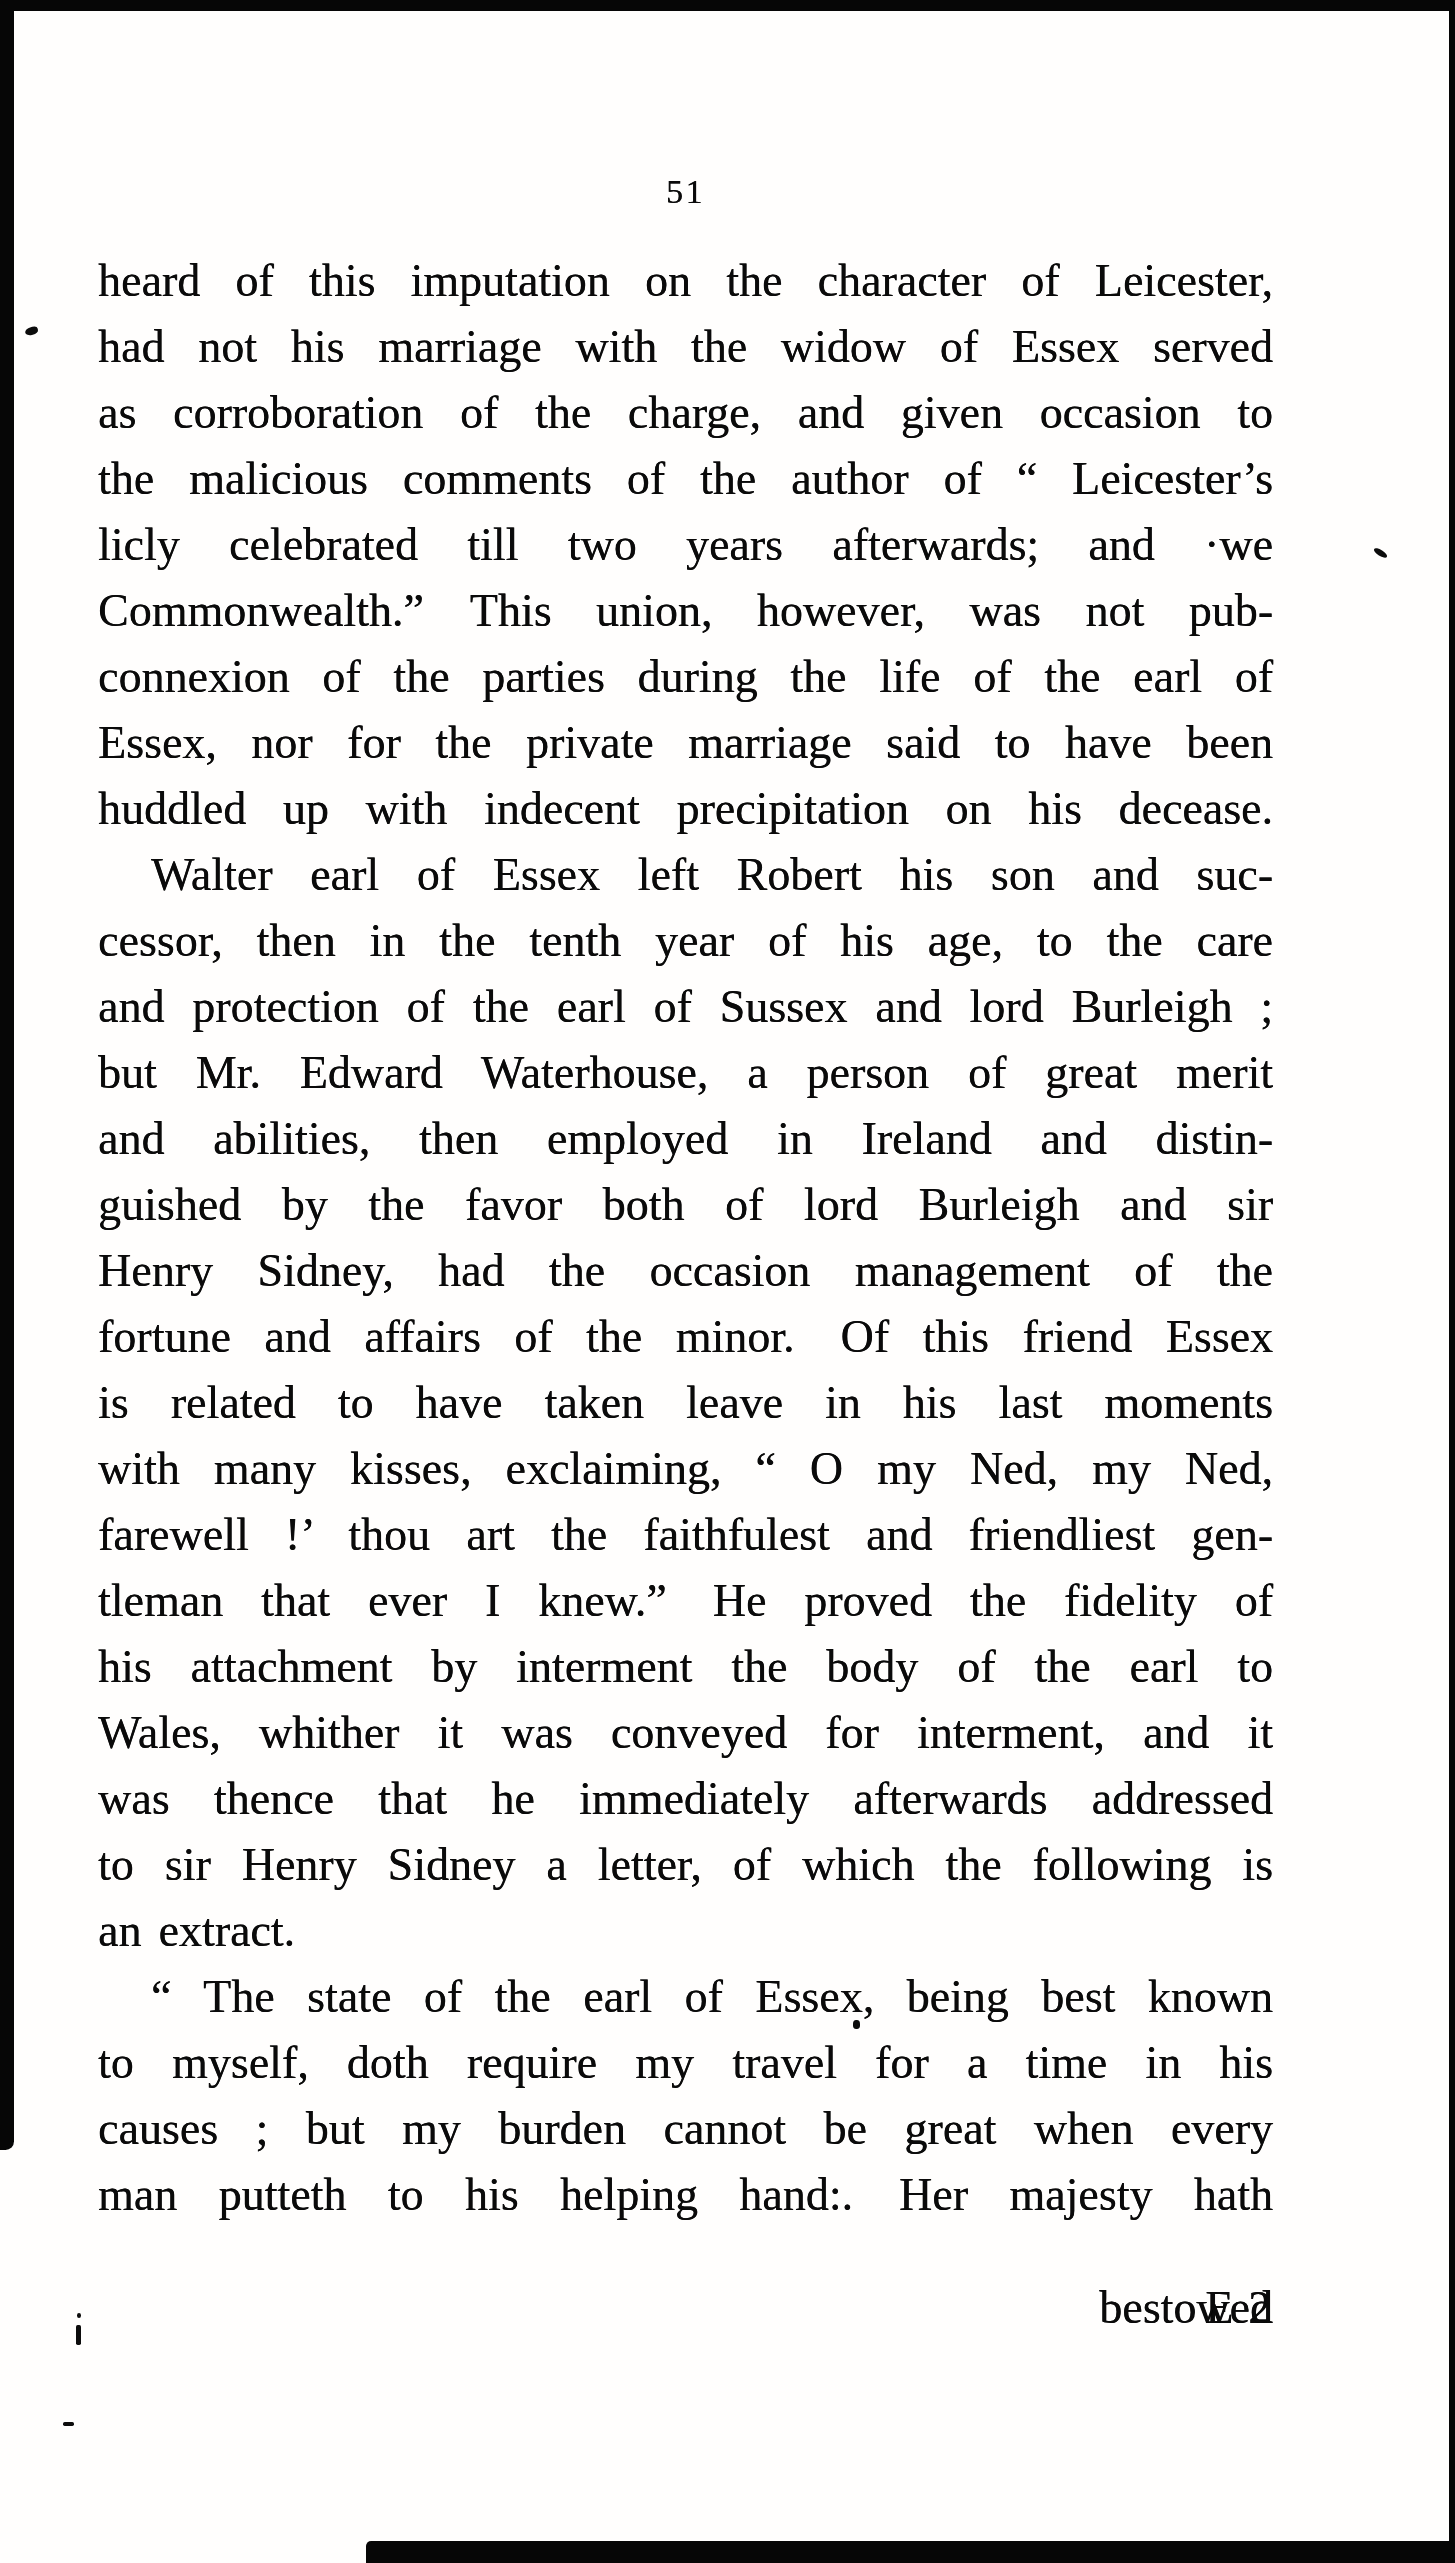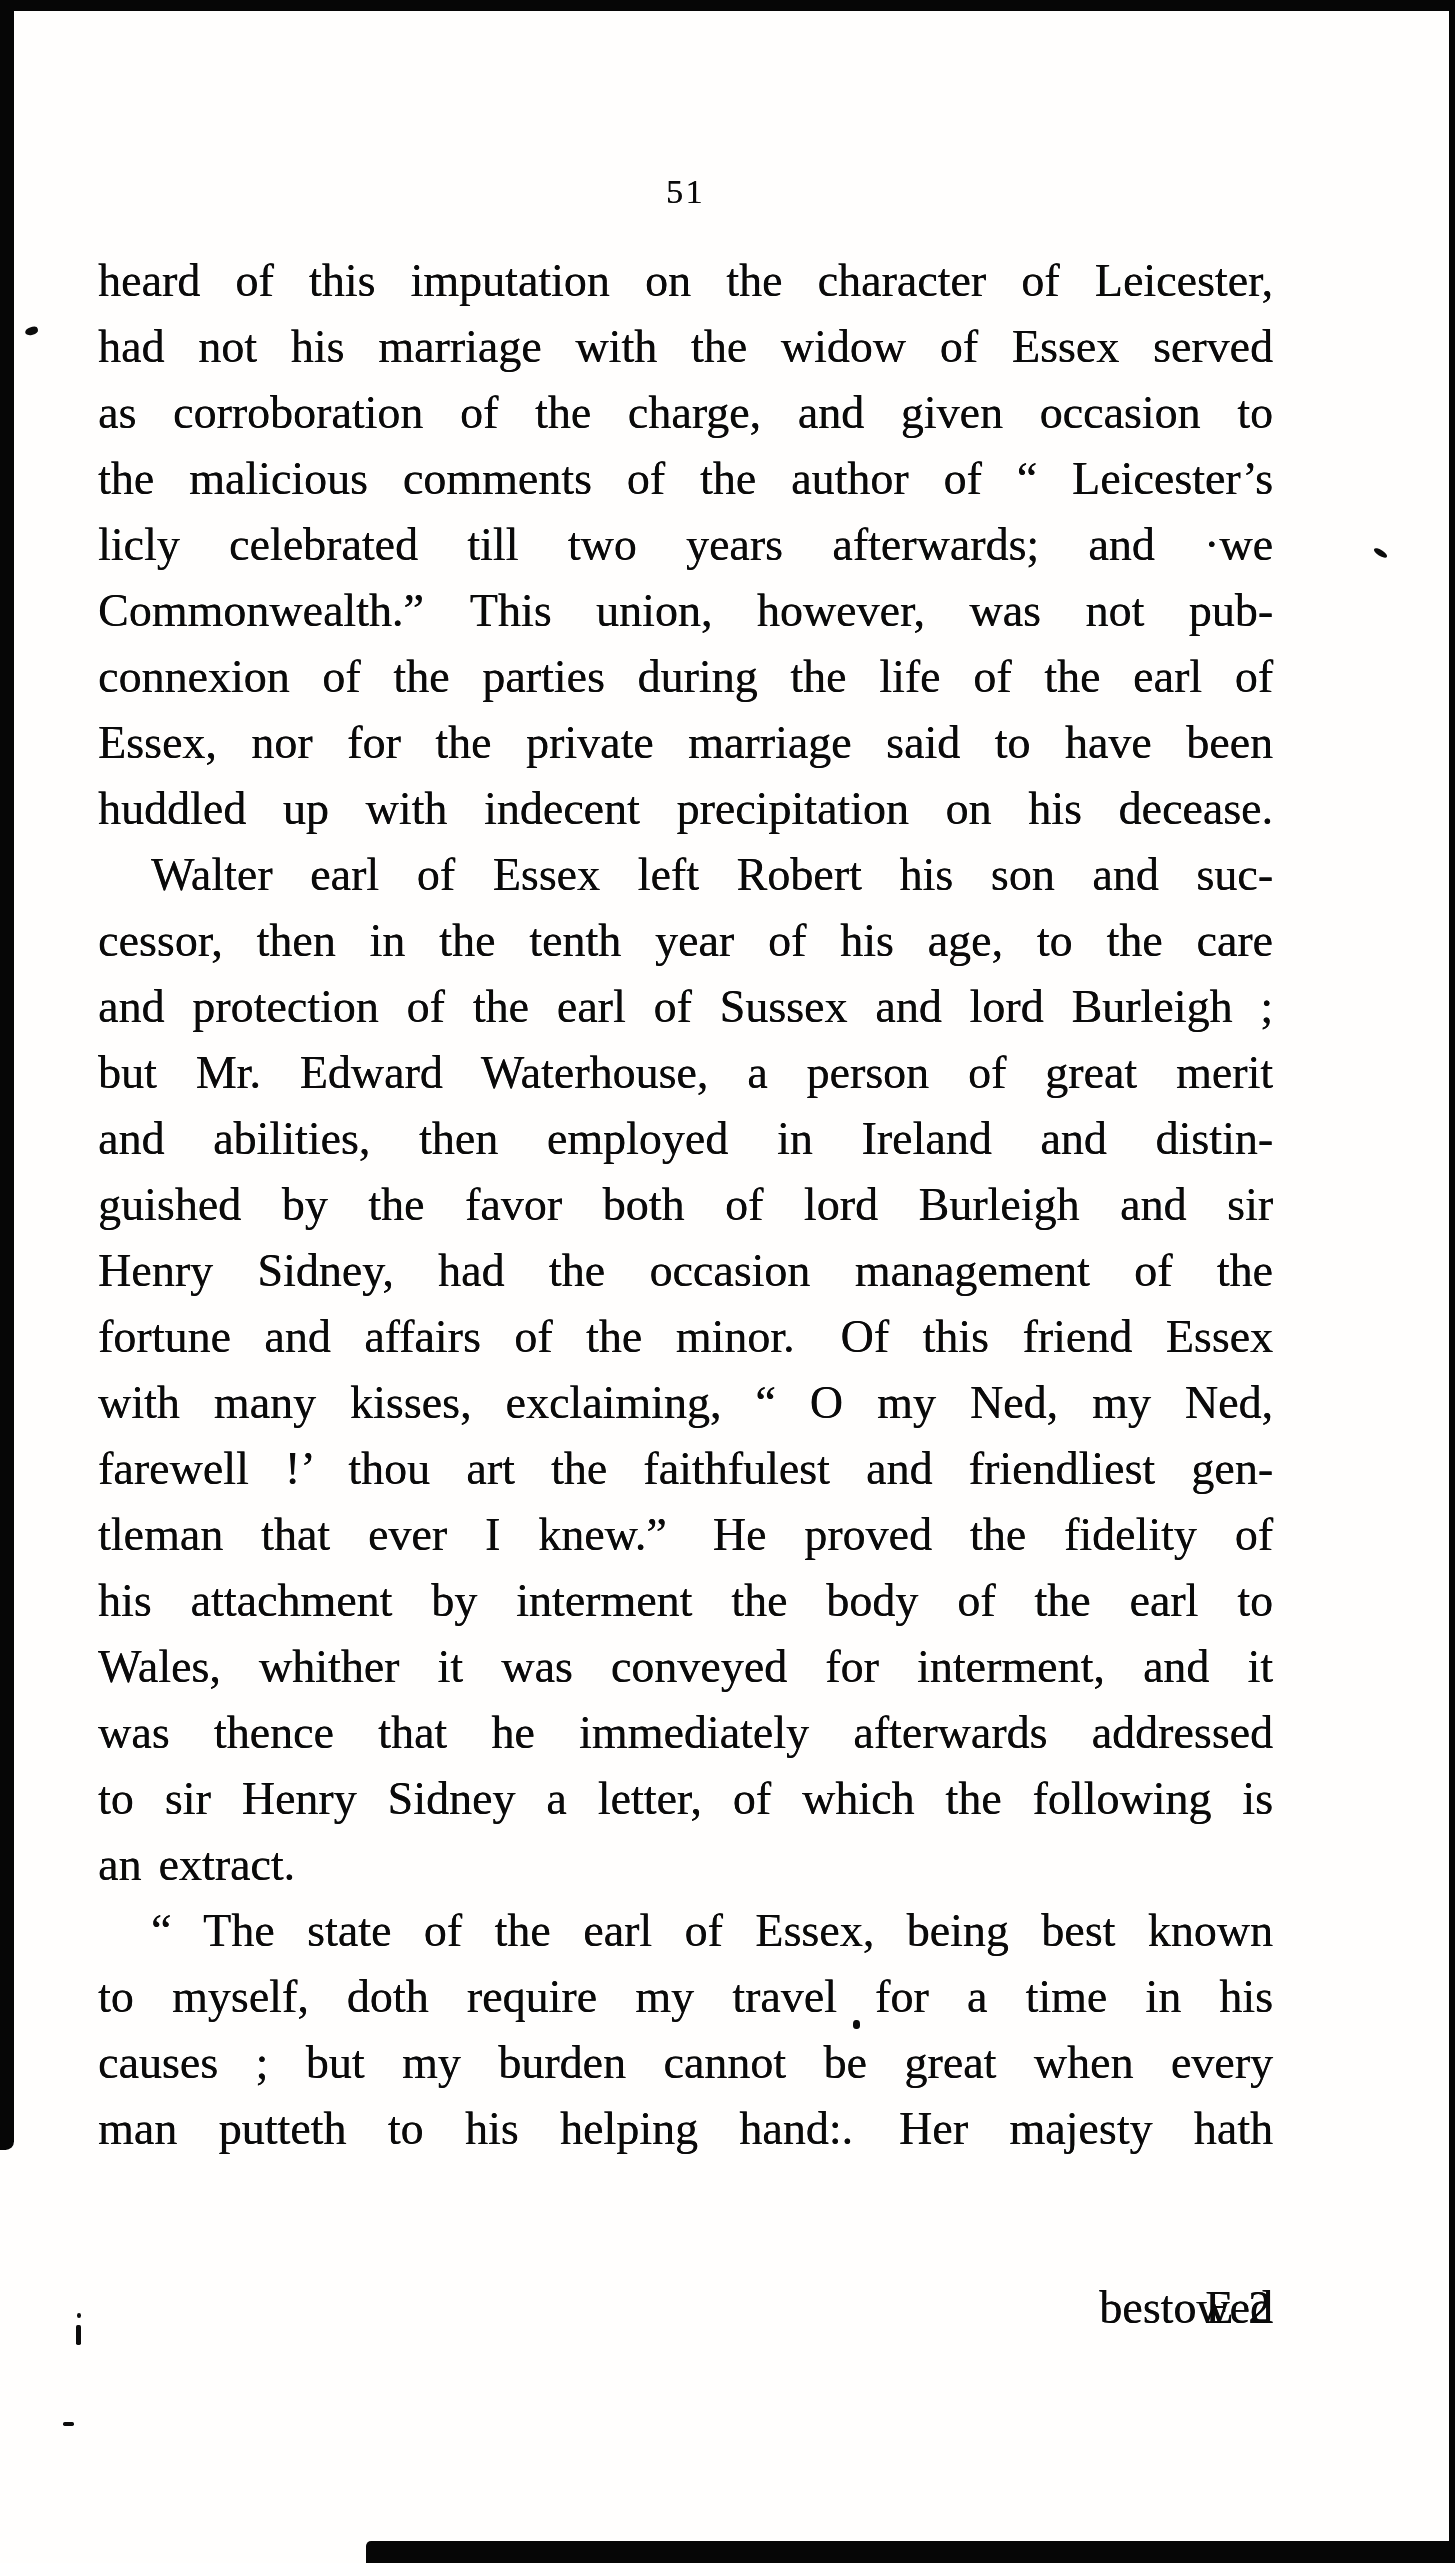--- a/index.html
+++ b/index.html
@@ -91,20 +91,21 @@
     <div class="line">Essex, nor for the private marriage said to have been</div>
     <div class="line">huddled up with indecent precipitation on his decease.</div>
     <div class="line indent">Walter earl of Essex left Robert his son and suc-</div>
     <div class="line">cessor, then in the tenth year of his age, to the care</div>
     <div class="line">and protection of the earl of Sussex and lord Burleigh ;</div>
     <div class="line">but Mr. Edward Waterhouse, a person of great merit</div>
     <div class="line">and abilities, then employed in Ireland and distin-</div>
     <div class="line">guished by the favor both of lord Burleigh and sir</div>
     <div class="line">Henry Sidney, had the occasion management of the</div>
     <div class="line">fortune and affairs of the minor. Of this friend Essex</div>
+    <div class="line">is related to have taken leave in his last moments</div>
     <div class="line">with many kisses, exclaiming, “ O my Ned, my Ned,</div>
     <div class="line">farewell !’ thou art the faithfulest and friendliest gen-</div>
     <div class="line">tleman that ever I knew.” He proved the fidelity of</div>
     <div class="line">his attachment by interment the body of the earl to</div>
     <div class="line">Wales, whither it was conveyed for interment, and it</div>
     <div class="line">was thence that he immediately afterwards addressed</div>
     <div class="line">to sir Henry Sidney a letter, of which the following is</div>
     <div class="line short">an extract.</div>
     <div class="line indent">“ The state of the earl of Essex, being best known</div>
     <div class="line">to myself, doth require my travel for a time in his</div>

